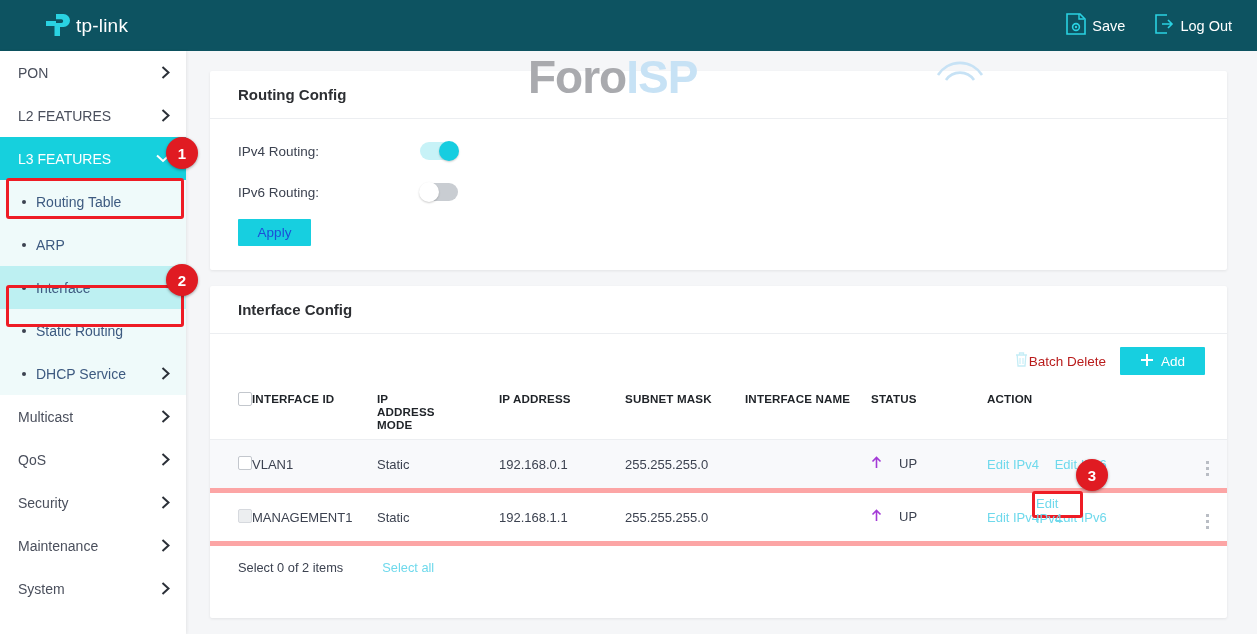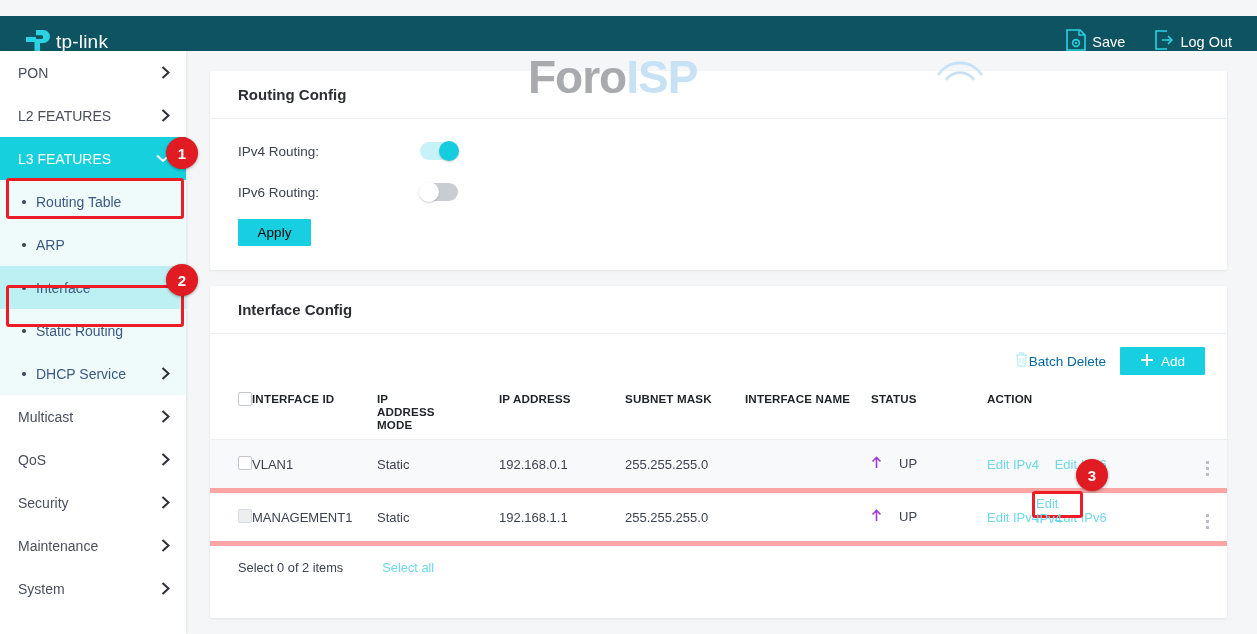--- a/index.html
+++ b/index.html
@@ -6,24 +6,24 @@
   html, body {
     margin: 0; padding: 0;
     width: 1257px; height: 634px;
     font-family: "Liberation Sans", sans-serif;
     background: #f5f6f8;
     overflow: hidden;
   }
 
   
   #topbar {
-    position: absolute; left: 0; top: 16px;
+    position: absolute; left: 0; top: 0;
     width: 1257px; height: 51px;
     background: #0d5361;
-    display: flex; align-items: center;
+    display: flex; align-items: center; padding-left: 20px;
   }
   #logo-wrap { display: flex; align-items: center; margin-left: 22px; }
   #logo-mark { width: 30px; height: 28px; }
   #logo-text {
     color: #ffffff; font-size: 19px; letter-spacing: .2px;
     margin-left: 4px; font-weight: 400;
   }
   #topbar-actions {
     margin-left: auto; margin-right: 25px;
     display: flex; align-items: center; gap: 28px;
@@ -111,21 +111,21 @@
   .toggle.off { background: #c9cdd2; }
   .toggle .knob {
     position: absolute; top: -1px; width: 20px; height: 20px;
     border-radius: 50%; box-shadow: 0 1px 2px rgba(0,0,0,.2);
   }
   .toggle.on .knob { right: -1px; background: #16cde0; }
   .toggle.off .knob { left: -1px; background: #ffffff; }
 
   #apply-btn {
     margin: 18px 0 0 28px; width: 73px; height: 27px;
-    background: #17cfe0; color: #000000; font-size: 13.5px;
+    background: #17cfe0; color: #1d4ed8; font-size: 13.5px;
     border: none; cursor: pointer; border-radius: 1px;
     font-family: "Liberation Sans", sans-serif;
   }
 
   
   #watermark {
     position: absolute; left: 342px; top: 0px;
     pointer-events: none; user-select: none;
     font-size: 46px; font-weight: bold; letter-spacing: -1px;
     line-height: 52px;
@@ -134,21 +134,21 @@
   #watermark .b { color: #c7e2f5; }
   #wm-wave { position: absolute; left: 404px; top: -8px; }
 
   
   #tbl-toolbar {
     display: flex; align-items: center; justify-content: flex-end;
     padding: 13px 22px 0 0; gap: 14px;
   }
   #batch-delete {
     display: flex; align-items: center; 
-    color: #0369a1; font-size: 13.5px; cursor: default;
+    color: #b91c1c; font-size: 13.5px; cursor: default;
   }
   #add-btn {
     display: flex; align-items: center; justify-content: center; gap: 7px;
     width: 85px; height: 28px; background: #17cfe0;
     color: #ffffff; font-size: 13.5px; border: none; cursor: pointer;
     font-family: "Liberation Sans", sans-serif; border-radius: 1px;
   }
 
   
   table { width: 100%; border-collapse: collapse; margin-top: 10px; }

